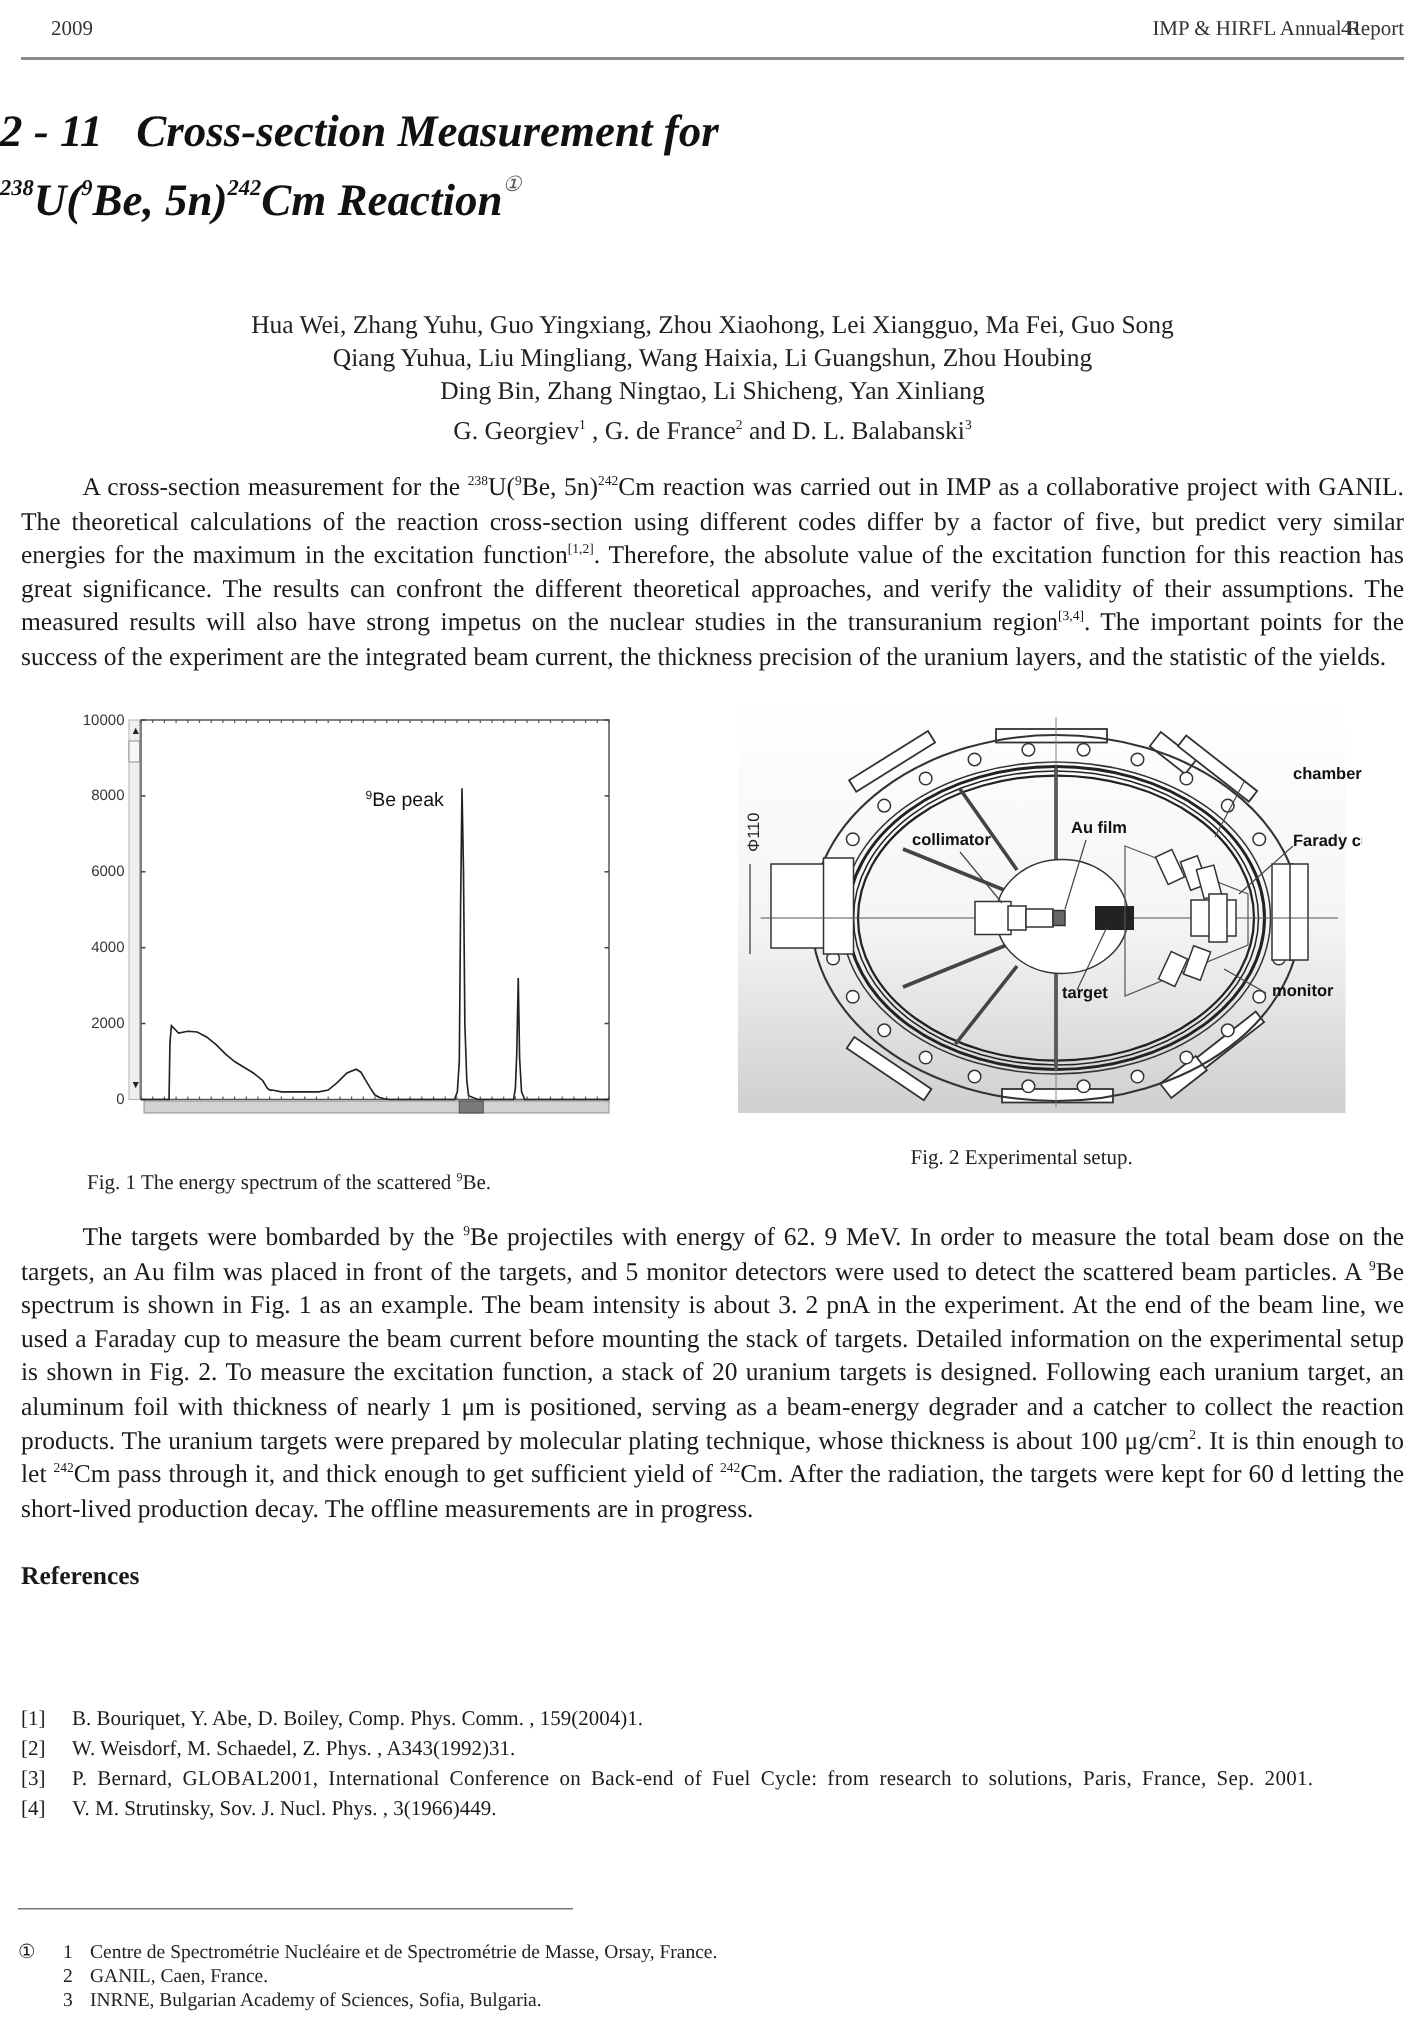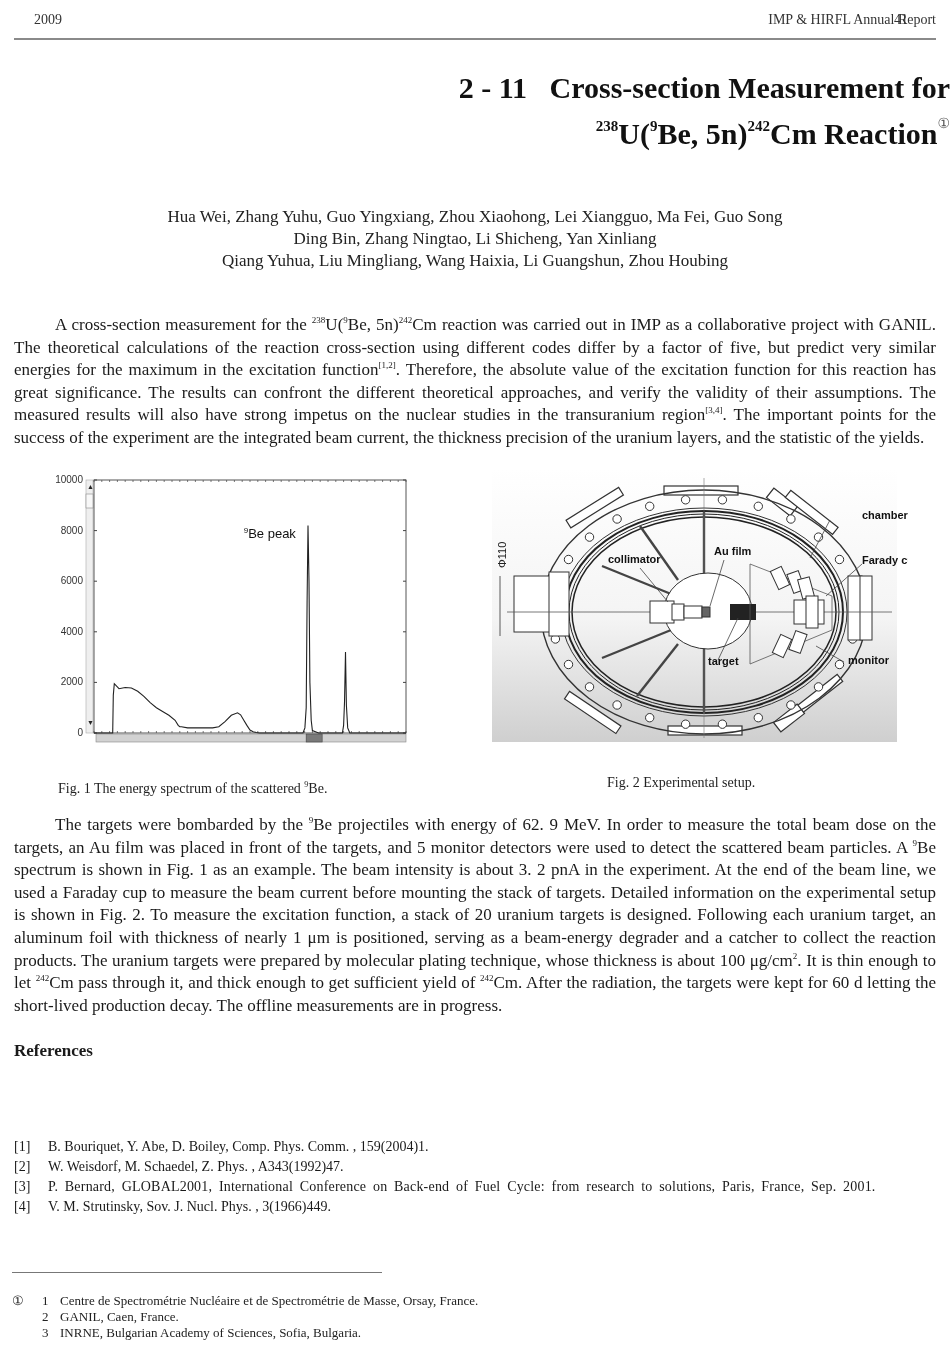--- a/index.html
+++ b/index.html
@@ -3,38 +3,38 @@
 <meta charset="utf-8">
 <style>
   html, body { margin: 0; padding: 0; background: #ffffff; }
   body { width: 950px; height: 1362px; position: relative; overflow: hidden;
          font-family: "Liberation Serif", "DejaVu Serif", serif; color: #1a1a1a; }
   .header { position: absolute; left: 14px; right: 14px; top: 8px; height: 30px;
             border-bottom: 2px solid #8a8a8a; font-size: 14px; color: #333; }
   .header .year { position: absolute; left: 20px; top: 4px; }
   .header .journal { position: absolute; left: 0; right: 0; top: 4px; text-align: right; }
   .header .page { position: absolute; right: 28px; top: 4px; }
-  .title { position: absolute; left: 0; right: 0; top: 70px; text-align: right;
-           font-weight: bold; font-size: 30px; line-height: 36px; color: #111; }
+  .title { position: absolute; left: 0; right: 0; top: 70px; text-align: left;
+           font-weight: bold; font-size: 30px; line-height: 36px; color: #111; font-style: italic; }
   .title sup { font-size: 15px; vertical-align: 13px; }
   .title .fn { font-weight: normal; font-size: 14px; vertical-align: 16px; color:#555; }
   .authors { position: absolute; left: 0; right: 0; top: 160px; text-align: center;
              font-size: 17px; line-height: 22px; color: #222; margin-top: 46px; }
   .authors sup { font-size: 9px; }
   .para { position: absolute; left: 14px; right: 14px; font-size: 17px;
           line-height: 22.6px; text-align: justify; color: #1a1a1a; }
   .para .indent { display: inline-block; width: 41px; }
   .para sup { font-size: 9px; line-height: 0; }
   .p1 { top: 266px; margin-top: 48px; }
   .p2 { top: 814px; }
   .figure1 { position: absolute; left: 46px; top: 465px; width: 370px; height: 290px; }
   .figure2 { position: absolute; left: 492px; top: 468px; width: 416px; height: 275px; }
   .caption { position: absolute; font-size: 14px; color: #222; }
   .cap1 { left: 58px; top: 765px; margin-top: 15px; }
-  .cap2 { left: 607px; top: 765px; margin-top: 10px; }
+  .cap2 { left: 607px; top: 765px; }
   .cap sup { font-size: 8px; }
   .refs-title { position: absolute; left: 14px; top: 1041px; font-weight: bold; font-size: 17px; text-align: center; }
   .refs { position: absolute; left: 14px; right: 14px; top: 1137px; font-size: 14px; line-height: 20px; }
   .ref { display: flex; }
   .ref .num { width: 34px; flex: none; }
   .ref .txt { flex: 1; text-align: justify; text-align-last: left; }
   .ref.wide .txt { letter-spacing: 0.2px; word-spacing: 3px; }
   .fn-rule { position: absolute; left: 12px; top: 1272px; width: 370px; border-top: 1px solid #777; }
   .footnotes { position: absolute; left: 12px; top: 1293px; font-size: 13px; line-height: 16px; color: #222; }
   .fn-row { display: flex; }
@@ -55,22 +55,25 @@
   <div>
     <span>2 - 11</span>&nbsp;&nbsp;&nbsp;<span>Cross-section Measurement for</span>
   </div>
   <div>
     <sup>238</sup><span>U(</span><sup>9</sup><span>Be, 5n)</span><sup>242</sup><span>Cm Reaction</span><span class="fn">①</span>
   </div>
 </div>
 
 <div class="authors">
   <div>Hua Wei, Zhang Yuhu, Guo Yingxiang, Zhou Xiaohong, Lei Xiangguo, Ma Fei, Guo Song</div>
+  <div>Qiang Yuhua, Liu Mingliang, Wang Haixia, Li Guangshun, Zhou Houbing</div>
   <div>Ding Bin, Zhang Ningtao, Li Shicheng, Yan Xinliang</div>
-  <div>Qiang Yuhua, Liu Mingliang, Wang Haixia, Li Guangshun, Zhou Houbing</div>
+  <div>
+    <span>G. Georgiev</span><sup>1</sup><span> , </span><span>G. de France</span><sup>2</sup><span> and </span><span>D. L. Balabanski</span><sup>3</sup>
+  </div>
 </div>
 
 <div class="para p1"><span class="indent"></span><span>A cross-section measurement for the </span><sup>238</sup><span>U(</span><sup>9</sup><span>Be, 5n)</span><sup>242</sup><span>Cm reaction was carried out in IMP as a collaborative project with GANIL. The theoretical calculations of the reaction cross-section using different codes differ by a factor of five, but predict very similar energies for the maximum in the excitation function</span><sup>[1,2]</sup><span>. Therefore, the absolute value of the excitation function for this reaction has great significance. The results can confront the different theoretical approaches, and verify the validity of their assumptions. The measured results will also have strong impetus on the nuclear studies in the transuranium region</span><sup>[3,4]</sup><span>. The important points for the success of the experiment are the integrated beam current, the thickness precision of the uranium layers, and the statistic of the yields.</span></div>
 
 <div class="figure1">
   <svg id="chart" width="370" height="290" viewBox="0 0 370 290">
     <g id="chart-frame">
         <rect x="40" y="15" width="7" height="253" fill="#efefef" stroke="#aaa" stroke-width="0.6"></rect>
         <rect x="40" y="29" width="7" height="14" fill="#f8f8f8" stroke="#888" stroke-width="0.6"></rect>
         <text x="41" y="24" font-size="7" fill="#222">▲</text>
@@ -320,21 +323,21 @@
 <div class="para p2"><span class="indent"></span><span>The targets were bombarded by the </span><sup>9</sup><span>Be projectiles with energy of 62. 9 MeV. In order to measure the total beam dose on the targets, an Au film was placed in front of the targets, and 5 monitor detectors were used to detect the scattered beam particles. A </span><sup>9</sup><span>Be spectrum is shown in Fig. 1 as an example. The beam intensity is about 3. 2 pnA in the experiment. At the end of the beam line, we used a Faraday cup to measure the beam current before mounting the stack of targets. Detailed information on the experimental setup is shown in Fig. 2. To measure the excitation function, a stack of 20 uranium targets is designed. Following each uranium target, an aluminum foil with thickness of nearly 1 μm is positioned, serving as a beam-energy degrader and a catcher to collect the reaction products. The uranium targets were prepared by molecular plating technique, whose thickness is about 100 μg/cm</span><sup>2</sup><span>. It is thin enough to let </span><sup>242</sup><span>Cm pass through it, and thick enough to get sufficient yield of </span><sup>242</sup><span>Cm. After the radiation, the targets were kept for 60 d letting the short-lived production decay. The offline measurements are in progress.</span></div>
 
 <div class="refs-title">References</div>
 <div class="refs">
   <div class="ref">
       <span class="num">[1]</span>
       <span class="txt">B. Bouriquet, Y. Abe, D. Boiley, Comp. Phys. Comm. , 159(2004)1.</span>
     </div>
   <div class="ref">
       <span class="num">[2]</span>
-      <span class="txt">W. Weisdorf, M. Schaedel, Z. Phys. , A343(1992)47.</span>
+      <span class="txt">W. Weisdorf, M. Schaedel, Z. Phys. , A343(1992)31.</span>
     </div>
   <div class="ref wide">
       <span class="num">[3]</span>
       <span class="txt">P. Bernard, GLOBAL2001, International Conference on Back-end of Fuel Cycle: from research to solutions, Paris, France, Sep. 2001.</span>
     </div>
   <div class="ref">
       <span class="num">[4]</span>
       <span class="txt">V. M. Strutinsky, Sov. J. Nucl. Phys. , 3(1966)449.</span>
     </div>
 </div>

